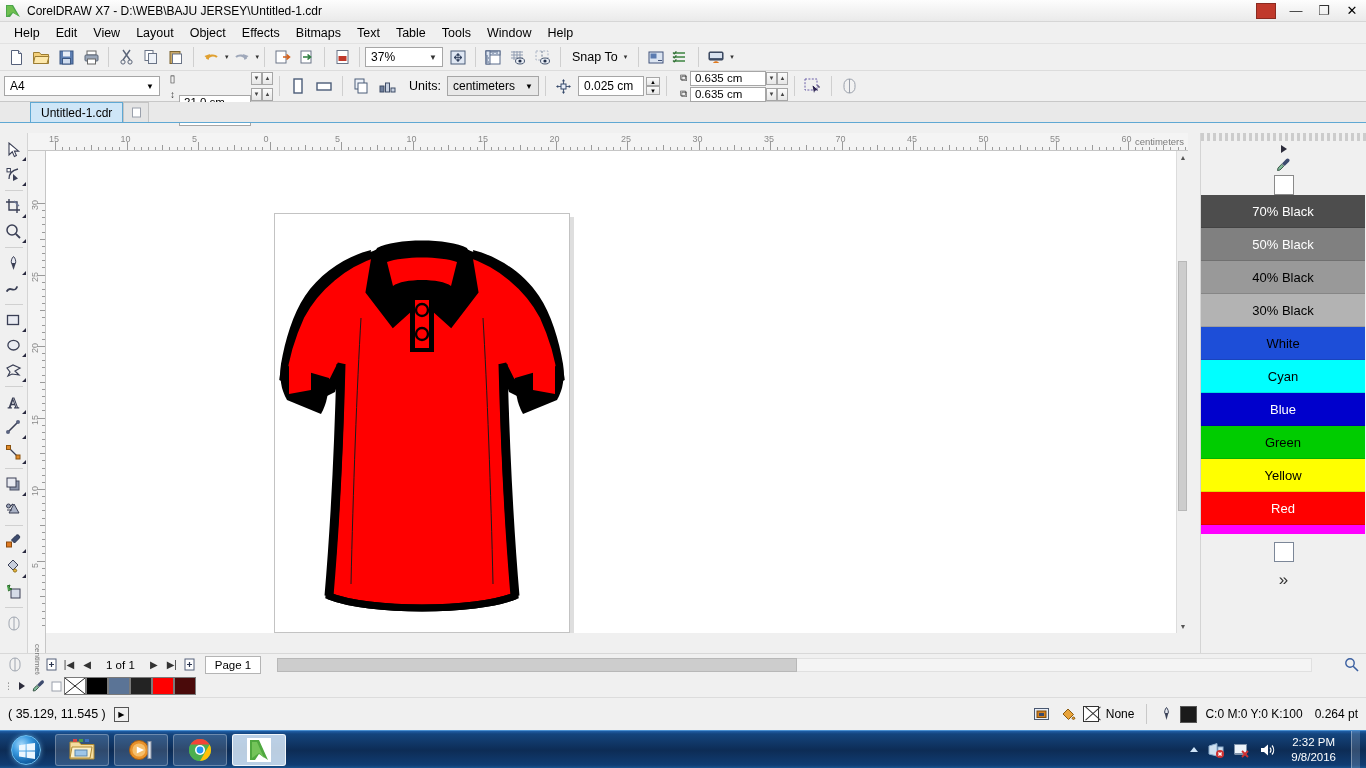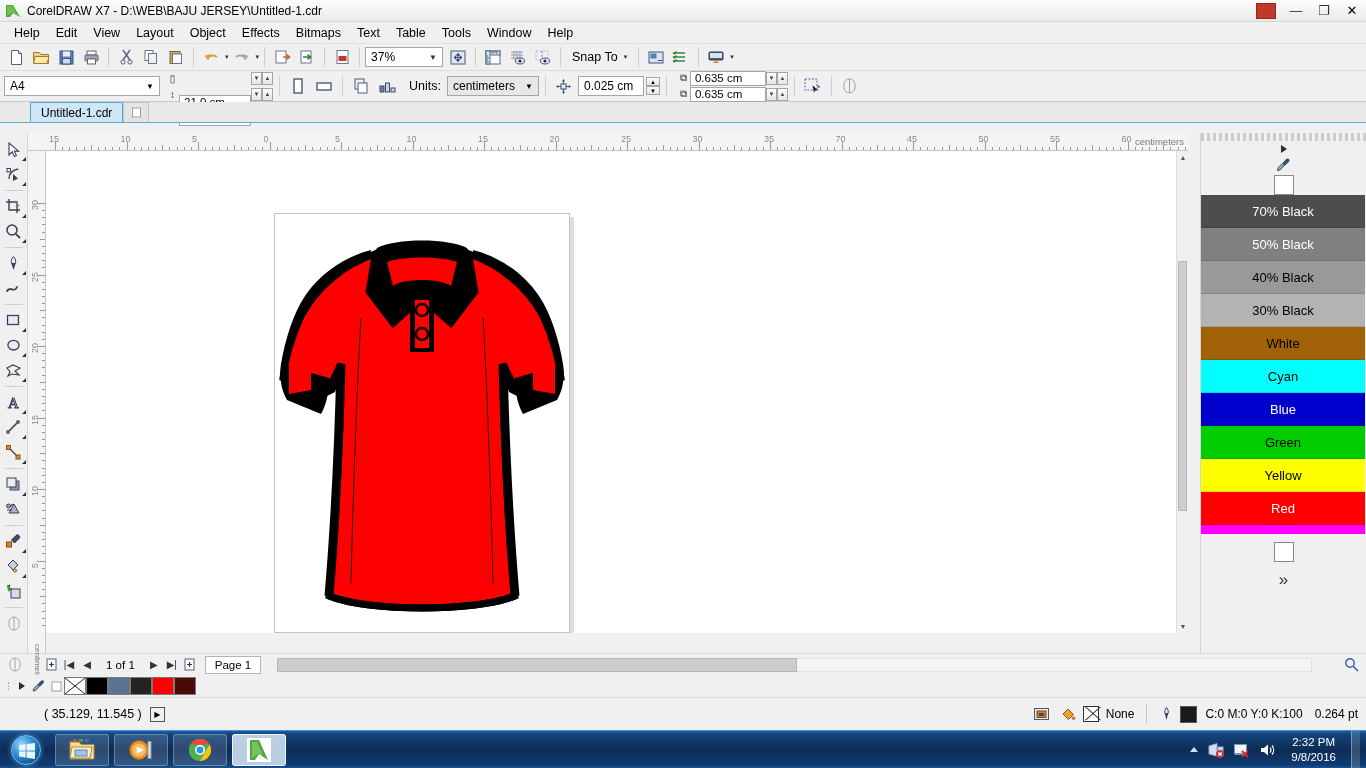--- a/index.html
+++ b/index.html
@@ -180,21 +180,21 @@
     position: absolute; left: 0; bottom: 71px; width: 100%; height: 22px;
     background: #f0f0f0; display: flex; align-items: center; padding-left: 4px; gap: 0;
   }
   .mp-sw { width: 22px; height: 18px; border: 1px solid #7a7a7a; }
 
   .statusbar {
     position: absolute; left: 0; bottom: 38px; width: 100%; height: 33px;
     background: #f0f0f0; border-top: 1px solid #dcdcdc; display: flex; align-items: center;
     padding: 0 8px; font-size: 12px;
   }
-  .sb-coord { font-size: 12.5px; margin-left: 36px; }
+  .sb-coord { font-size: 12.5px; }
   .sb-arrowbox { width: 15px; height: 15px; border: 1px solid #555; display: flex;
                  align-items: center; justify-content: center; font-size: 8px; margin-left: 8px; }
   .sb-sep { width: 1px; height: 20px; background: #c9c9c9; margin: 0 12px; }
   .nofill { width: 16px; height: 16px; border: 1px solid #333; position: relative; background: #fff; }
   .nofill:before, .nofill:after { content: ''; position: absolute; left: -1px; top: 6px;
      width: 20px; height: 1px; background: #333; }
   .nofill:before { transform: rotate(42deg); }
   .nofill:after { transform: rotate(-42deg); }
 
   
@@ -988,21 +988,21 @@
         </div>
         <div class="pal-row" style="background: rgb(128, 128, 128); color: rgb(255, 255, 255);">
           <span>50% Black</span>
         </div>
         <div class="pal-row" style="background: rgb(153, 153, 153); color: rgb(0, 0, 0);">
           <span>40% Black</span>
         </div>
         <div class="pal-row" style="background: rgb(179, 179, 179); color: rgb(0, 0, 0);">
           <span>30% Black</span>
         </div>
-        <div class="pal-row" style="background: #a16207; color: rgb(0, 0, 0);">
+        <div class="pal-row" style="background: #1d4ed8; color: rgb(0, 0, 0);">
           <span>White</span>
         </div>
         <div class="pal-row" style="background: rgb(0, 255, 255); color: rgb(0, 0, 0);">
           <span>Cyan</span>
         </div>
         <div class="pal-row" style="background: rgb(0, 0, 204); color: rgb(255, 255, 255);">
           <span>Blue</span>
         </div>
         <div class="pal-row" style="background: rgb(0, 204, 0); color: rgb(0, 0, 0);">
           <span>Green</span>

